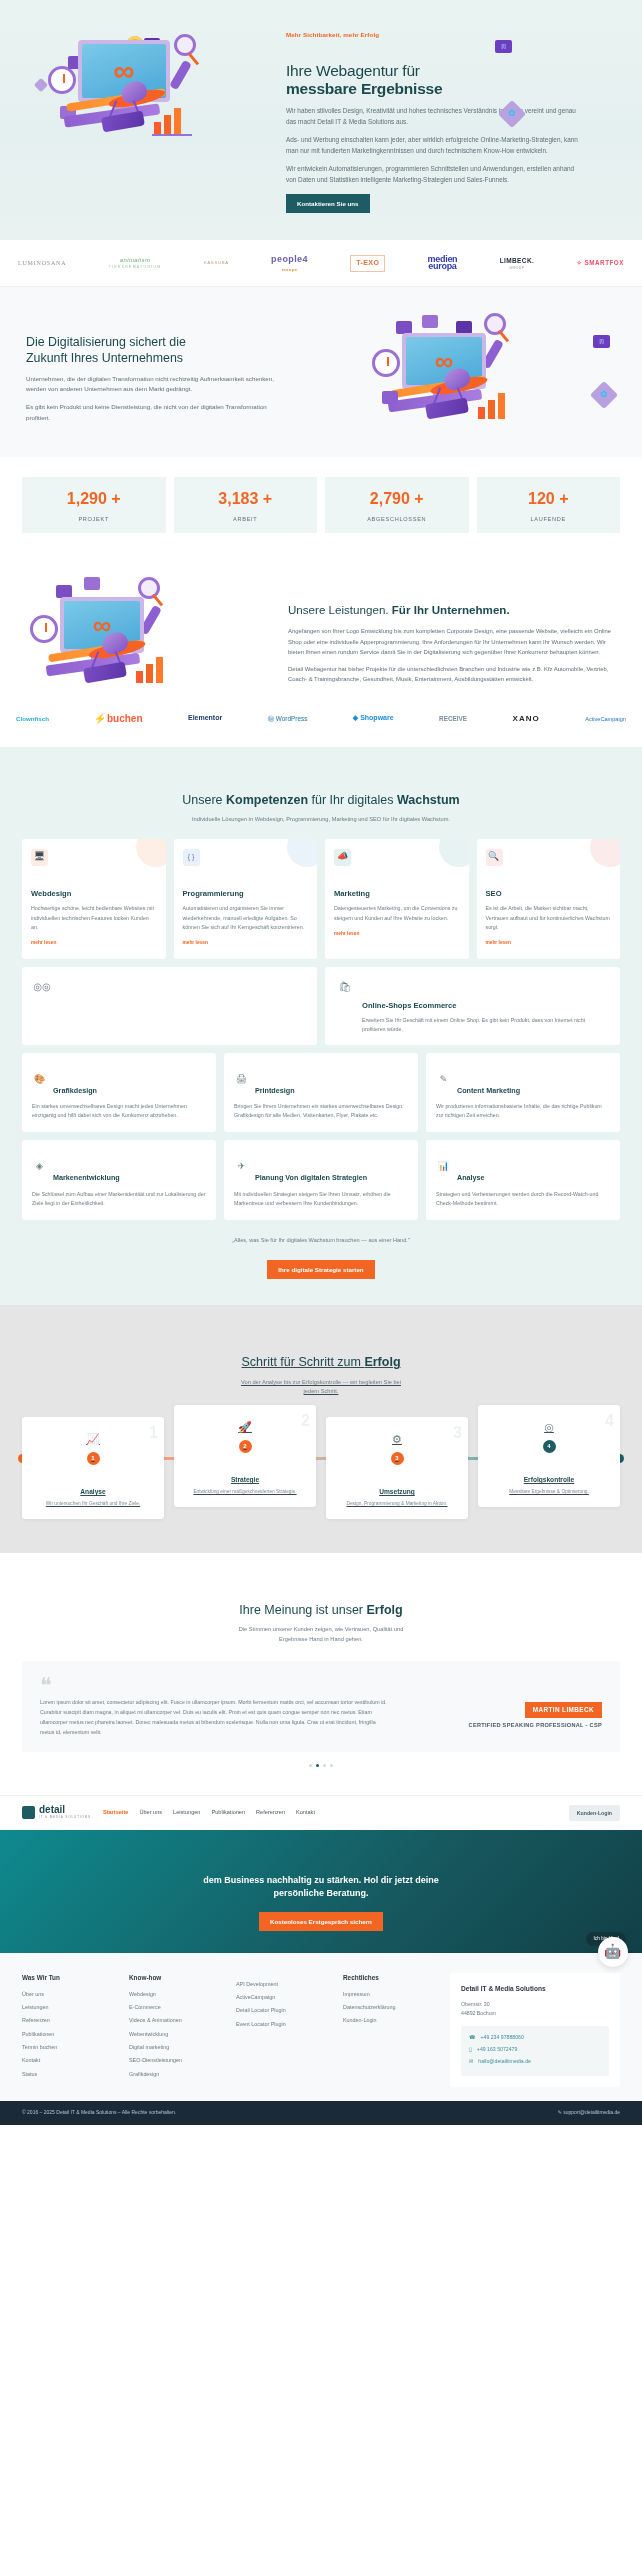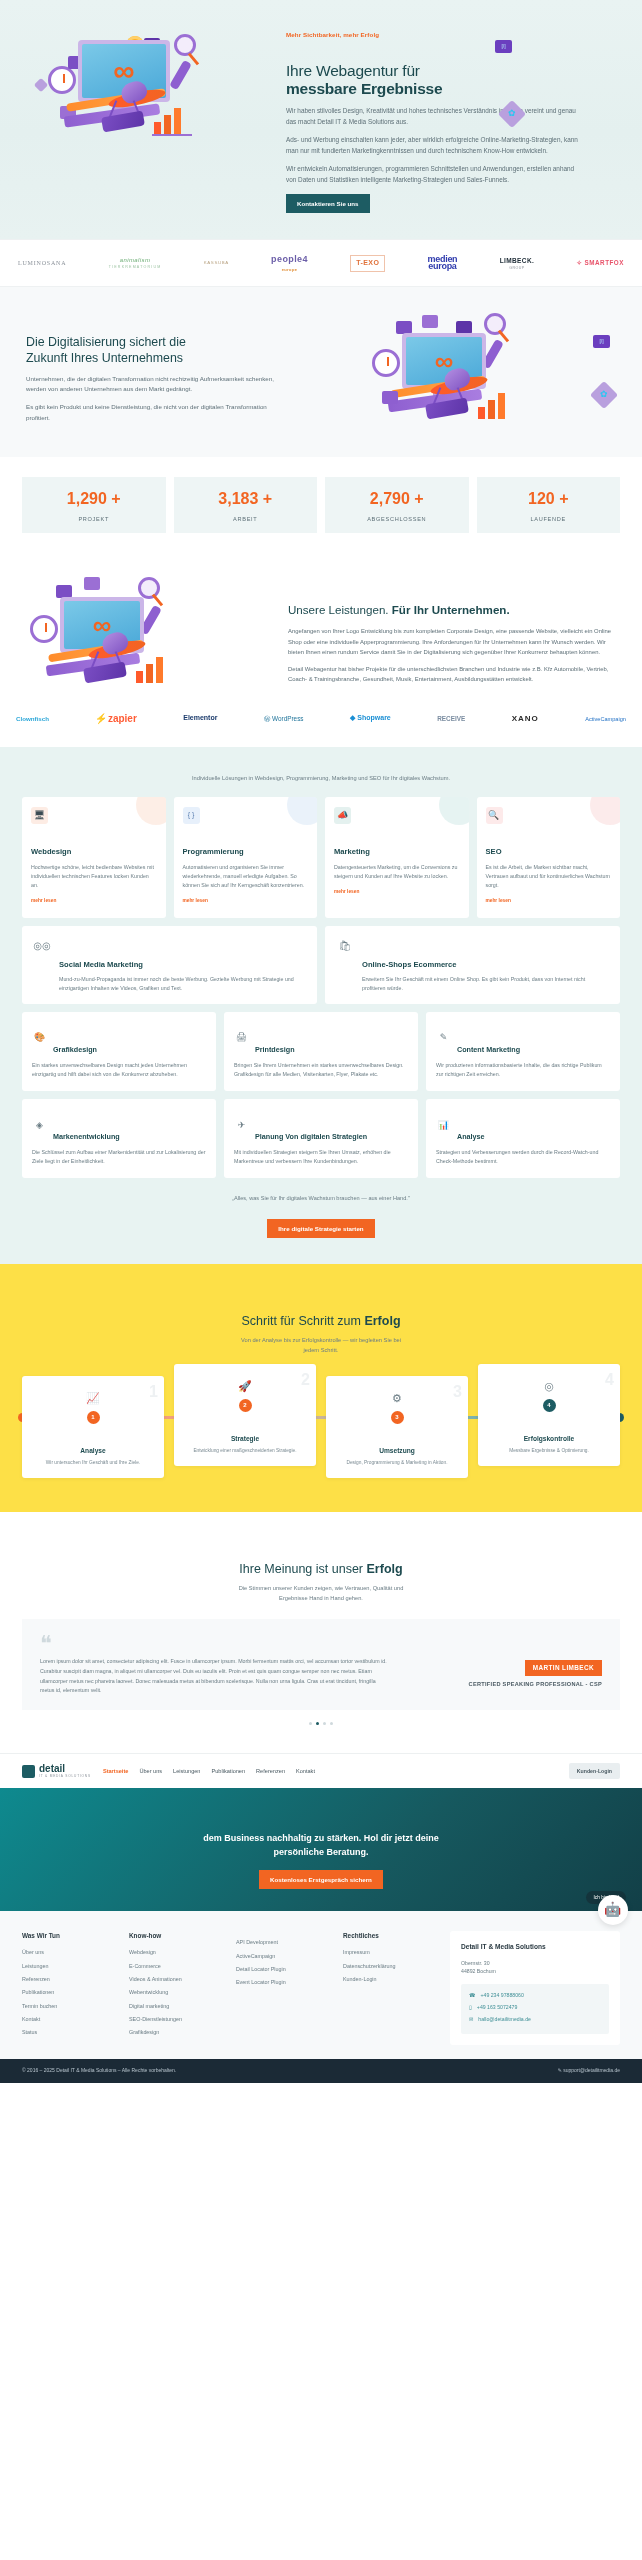--- a/index.html
+++ b/index.html
@@ -139,21 +139,21 @@
   .cardrow p{font-size:5.3px;color:#6a7c84;line-height:1.7;}
   .card-s{background:#fff;border-radius:3px;padding:10px 10px 12px;}
   .card-s .ttl{display:flex;align-items:center;gap:6px;margin-bottom:6px;}
   .card-s .ico{width:15px;height:15px;display:flex;align-items:center;justify-content:center;font-size:9px;color:#6a7c84;}
   .card-s h3{font-size:7.2px;font-weight:700;}
   .card-s p{font-size:5.3px;color:#6a7c84;line-height:1.72;}
   .komp-foot{text-align:center;margin-top:16px;}
   .komp-foot p{font-size:5.6px;color:#6a7c84;margin-bottom:7px;}
 
   
-  .schritt{background:#fde047;padding:26px 22px 34px;}
+  .schritt{background:#e5e5e5;padding:26px 22px 34px;text-decoration:underline;}
   .steps{position:relative;margin-top:20px;display:grid;grid-template-columns:repeat(4,1fr);gap:10px;}
   .track{position:absolute;left:0;right:0;top:40px;height:3px;background:linear-gradient(90deg,#f26522 0%,#f0a080 25%,#c9b49a 50%,#7fb3ae 75%,#1d5c63 100%);}
   .track:before,.track:after{content:"";position:absolute;top:-3px;width:9px;height:9px;border-radius:50%;}
   .track:before{left:-4px;background:#f26522;}
   .track:after{right:-4px;background:#1d5c63;}
   .step{background:#fff;border-radius:3px;padding:14px 8px 11px;text-align:center;position:relative;box-shadow:0 1px 4px rgba(0,0,0,.06);}
   .step.up{transform:translateY(-12px);}
   .step .bignum{position:absolute;right:6px;top:4px;font-size:16px;font-weight:700;color:#eef1f3;}
   .step .sico{font-size:11px;color:#6a7c84;margin-bottom:3px;display:block;}
   .step .dot{width:13px;height:13px;border-radius:50%;background:#f26522;color:#fff;font-size:6px;font-weight:700;display:flex;align-items:center;justify-content:center;margin:4px auto 5px;}
@@ -375,31 +375,34 @@
       <h2>
         <span>Unsere Leistungen.</span><b> Für Ihr Unternehmen.</b>
       </h2>
       <p>Angefangen von Ihrer Logo Entwicklung bis zum kompletten Corporate Design, eine passende Website, vielleicht ein Online Shop oder eine individuelle Apperprogrammierung. Ihre Anforderungen für Ihr Unternehmen kann Ihr Wunsch werden. Wir bieten Ihnen einen rundum Service damit Sie in der Digitalisierung sich gegenüber Ihrer Konkurrenz behaupten können.</p>
       <p>Detail Webagentur hat bisher Projekte für die unterschiedlichsten Branchen und Industrie wie z.B. Kfz Automobile, Vertrieb, Coach- &amp; Trainingsbranche, Gesundheit, Musik, Entertainment, Ausbildungsstätten entwickelt.</p>
     </div>
   </section>
 
   <section class="partners">
     <div class="p-logo p1">Clownfisch</div>
-    <div class="p-logo p2">⚡<b>zapier</b></div>
+    <div class="p-logo p2">⚡<b>buchen</b></div>
     <div class="p-logo p3">Elementor</div>
     <div class="p-logo p4">Ⓦ <span>WordPress</span></div>
     <div class="p-logo p5">◆ <span>Shopware</span></div>
     <div class="p-logo p6">RECEIVE</div>
     <div class="p-logo p7">XANO</div>
     <div class="p-logo p8">ActiveCampaign</div>
   </section>
 
   <section class="komp">
     <div class="sec-head">
+      <h2>
+        <span>Unsere </span><b>Kompetenzen</b><span> für Ihr digitales </span><b>Wachstum</b>
+      </h2>
       <p>Individuelle Lösungen in Webdesign, Programmierung, Marketing und SEO für Ihr digitales Wachstum.</p>
     </div>
 
     <div class="cards4">
       <div class="card">
         <div class="blob" style="background:#f7b08c"></div>
         <div class="ico" style="background:#fdece4">🖥</div>
         <h3>Webdesign</h3>
         <p>Hochwertige schöne, leicht bedienbare Websites mit individuellen technischen Features locken Kunden an.</p>
         <a class="more">mehr lesen</a>
@@ -423,24 +426,20 @@
         <div class="ico" style="background:#fdeaea">🔍</div>
         <h3>SEO</h3>
         <p>Es ist die Arbeit, die Marken sichtbar macht, Vertrauen aufbaut und für kontinuierliches Wachstum sorgt.</p>
         <a class="more">mehr lesen</a>
       </div>
     </div>
 
     <div class="cards2">
       <div class="cardrow">
         <div class="ico">◎◎</div>
-        <div>
-          <h3>Social Media Marketing</h3>
-          <p>Mund-zu-Mund-Propaganda ist immer noch die beste Werbung. Gezielte Werbung mit Strategie und einzigartigen Inhalten wie Videos, Grafiken und Text.</p>
-        </div>
       </div>
       <div class="cardrow">
         <div class="ico">🛍</div>
         <div>
           <h3>Online-Shops Ecommerce</h3>
           <p>Erweitern Sie Ihr Geschäft mit einem Online Shop. Es gibt kein Produkt, dass von Internet nicht profitieren würde.</p>
         </div>
       </div>
     </div>
 

